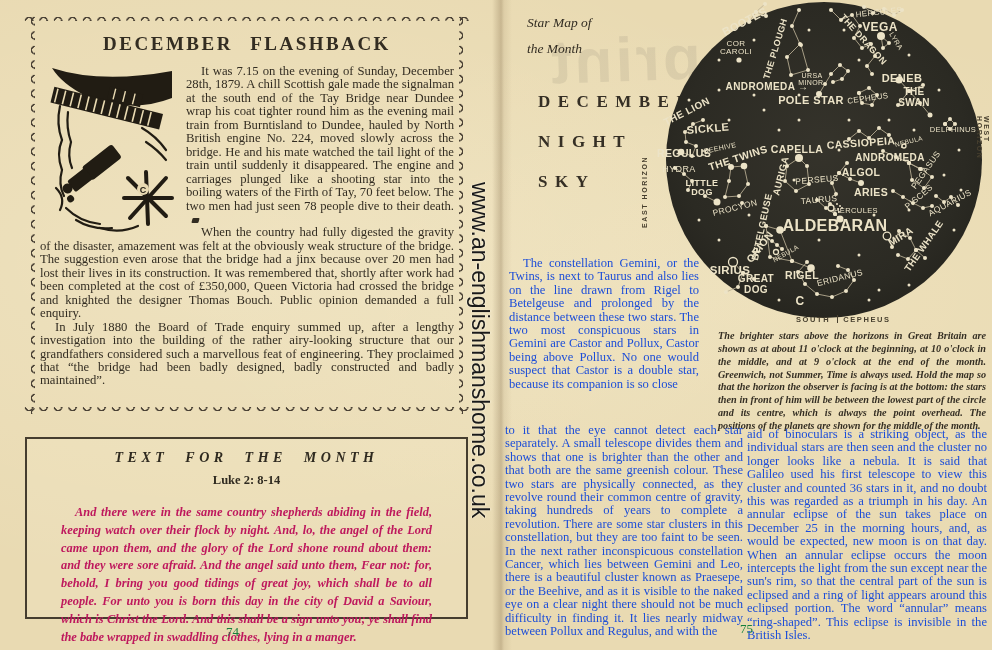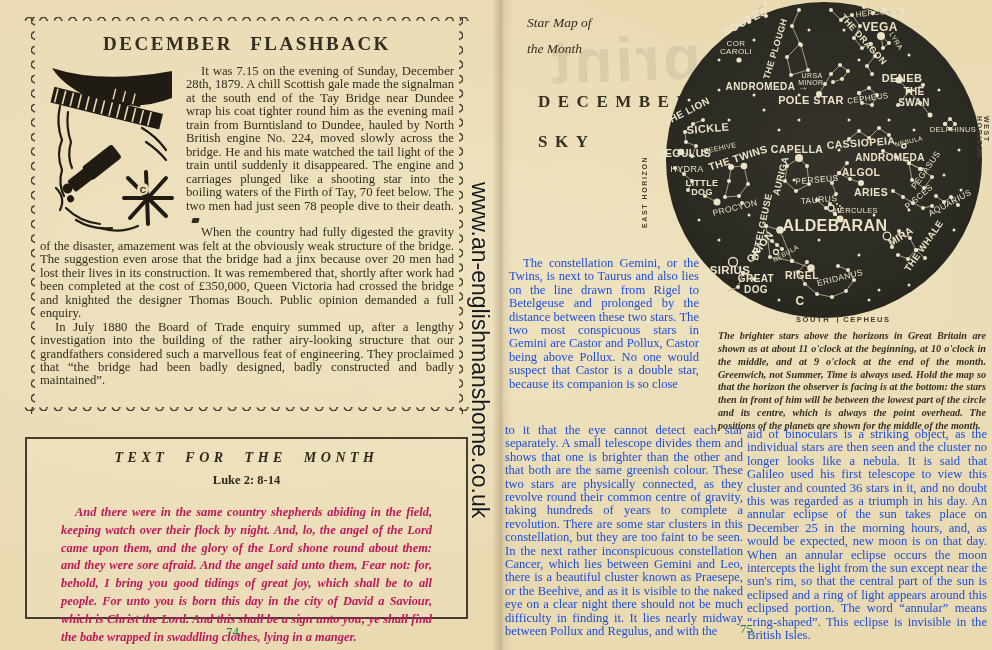--- a/index.html
+++ b/index.html
@@ -155,20 +155,21 @@
   </section>
 
   <section>
     <div class="ghost">print</div>
     <div class="kicker">
       <div>Star Map of</div>
       <div>the Month</div>
     </div>
     <div class="bigtitle">
       <div>DECEMBER</div>
+      <div>NIGHT</div>
       <div>SKY</div>
     </div>
 
     <div id="starmap">
       <svg id="map-svg" width="330" height="330" viewBox="0 0 330 330">
         <defs>
           <radialGradient id="sky" cx="50%" cy="46%" r="60%">
             <stop offset="0%" stop-color="#35332b"></stop>
             <stop offset="75%" stop-color="#2b2a23"></stop>
             <stop offset="100%" stop-color="#24231d"></stop>
@@ -448,21 +449,21 @@
           <span class="mlabel" style="left: 209px; top: 99px; font-size: 8px; font-weight: 400; transform: translate(-50%, -50%) rotate(-8deg);">CEPHEUS</span>
           <span class="mlabel" style="left: 243px; top: 79px; font-size: 11px; font-weight: 700; transform: translate(-50%, -50%) rotate(0deg);">DENEB</span>
           <span class="mlabel" style="left: 255px; top: 97px; font-size: 10px; font-weight: 700; transform: translate(-50%, -50%) rotate(0deg);">THE
 SWAN</span>
           <span class="mlabel" style="left: 294px; top: 130px; font-size: 7.5px; font-weight: 400; transform: translate(-50%, -50%) rotate(0deg);">DELPHINUS</span>
           <span class="mlabel" style="left: 28px; top: 112px; font-size: 10px; font-weight: 700; transform: translate(-50%, -50%) rotate(-27deg);">THE LION</span>
           <span class="mlabel" style="left: 49px; top: 129px; font-size: 11px; font-weight: 700; transform: translate(-50%, -50%) rotate(-5deg);">SICKLE</span>
           <span class="mlabel" style="left: 25px; top: 154px; font-size: 10.5px; font-weight: 700; transform: translate(-50%, -50%) rotate(0deg);">REGULUS</span>
           <span class="mlabel" style="left: 61px; top: 148px; font-size: 7px; font-weight: 400; transform: translate(-50%, -50%) rotate(-12deg);">BEEHIVE</span>
           <span class="mlabel" style="left: 79px; top: 158px; font-size: 10.5px; font-weight: 700; transform: translate(-50%, -50%) rotate(-18deg);">THE TWINS</span>
-          <span class="mlabel" style="left: 28px; top: 170px; font-size: 9px; font-weight: 400; transform: translate(-50%, -50%) rotate(0deg);">HYDRA</span>
+          <span class="mlabel" style="left: 20px; top: 170px; font-size: 9px; font-weight: 400; transform: translate(-50%, -50%) rotate(0deg);">HYDRA</span>
           <span class="mlabel" style="left: 43px; top: 188px; font-size: 9px; font-weight: 700; transform: translate(-50%, -50%) rotate(0deg);">LITTLE
 DOG</span>
           <span class="mlabel" style="left: 76px; top: 208px; font-size: 8.5px; font-weight: 400; transform: translate(-50%, -50%) rotate(-14deg);">PROCYON</span>
           <span class="mlabel" style="left: 138px; top: 150px; font-size: 10.5px; font-weight: 700; transform: translate(-50%, -50%) rotate(0deg);">CAPELLA</span>
           <span class="mlabel" style="left: 122px; top: 176px; font-size: 9.5px; font-weight: 700; transform: translate(-50%, -50%) rotate(-76deg);">AURIGA</span>
           <span class="mlabel" style="left: 158px; top: 180px; font-size: 8.5px; font-weight: 400; transform: translate(-50%, -50%) rotate(-5deg);">PERSEUS</span>
           <span class="mlabel" style="left: 160px; top: 200px; font-size: 8.5px; font-weight: 400; transform: translate(-50%, -50%) rotate(-5deg);">TAURUS</span>
           <span class="mlabel" style="left: 202px; top: 143px; font-size: 10.5px; font-weight: 700; transform: translate(-50%, -50%) rotate(-4deg);">CASSIOPEIA</span>
           <span class="mlabel" style="left: 231px; top: 158px; font-size: 10px; font-weight: 700; transform: translate(-50%, -50%) rotate(0deg);">ANDROMEDA</span>
           <span class="mlabel" style="left: 250px; top: 142px; font-size: 6.5px; font-weight: 400; transform: translate(-50%, -50%) rotate(-14deg);">NEBULA</span>

